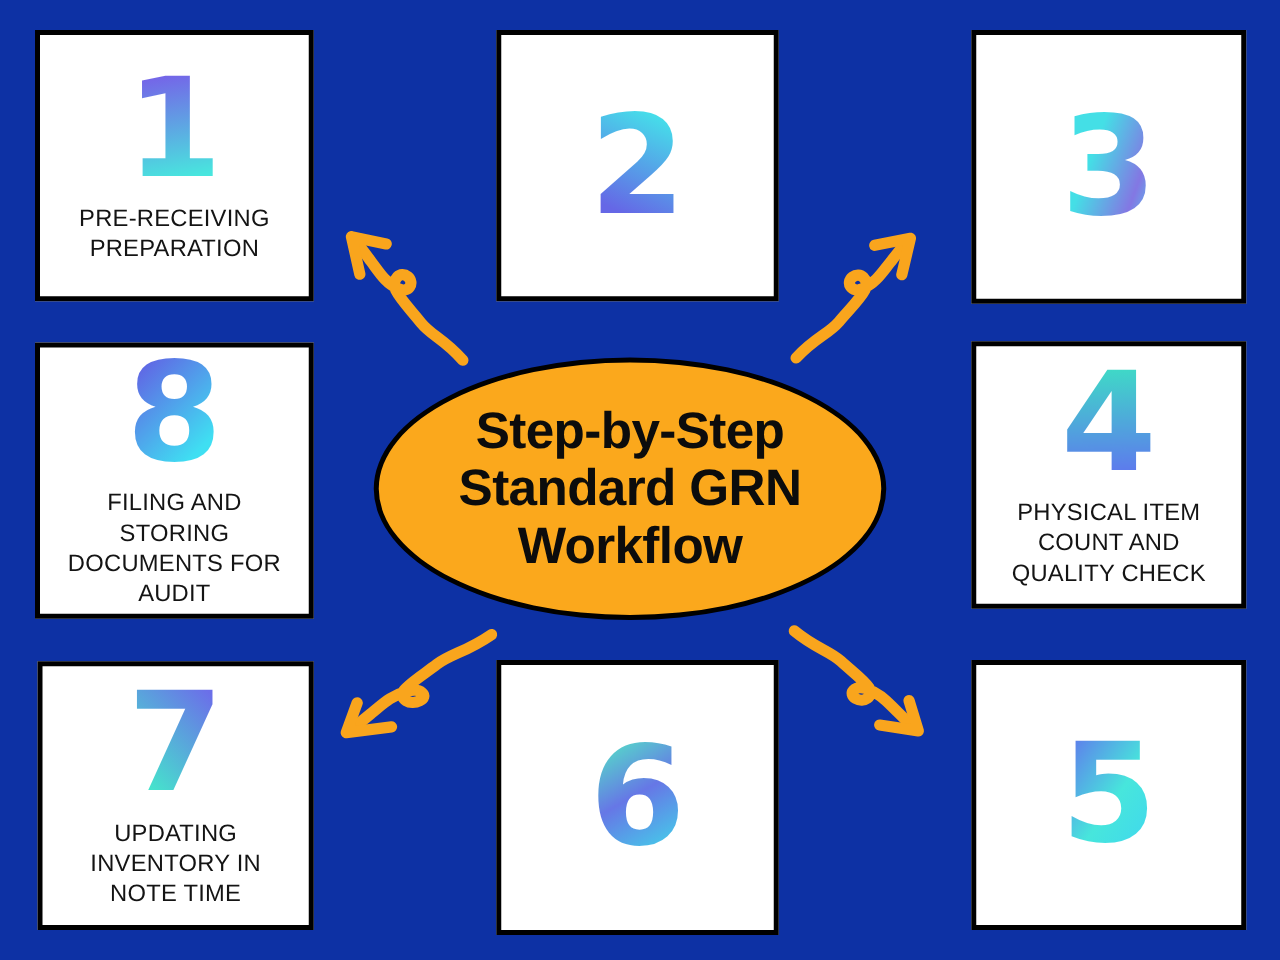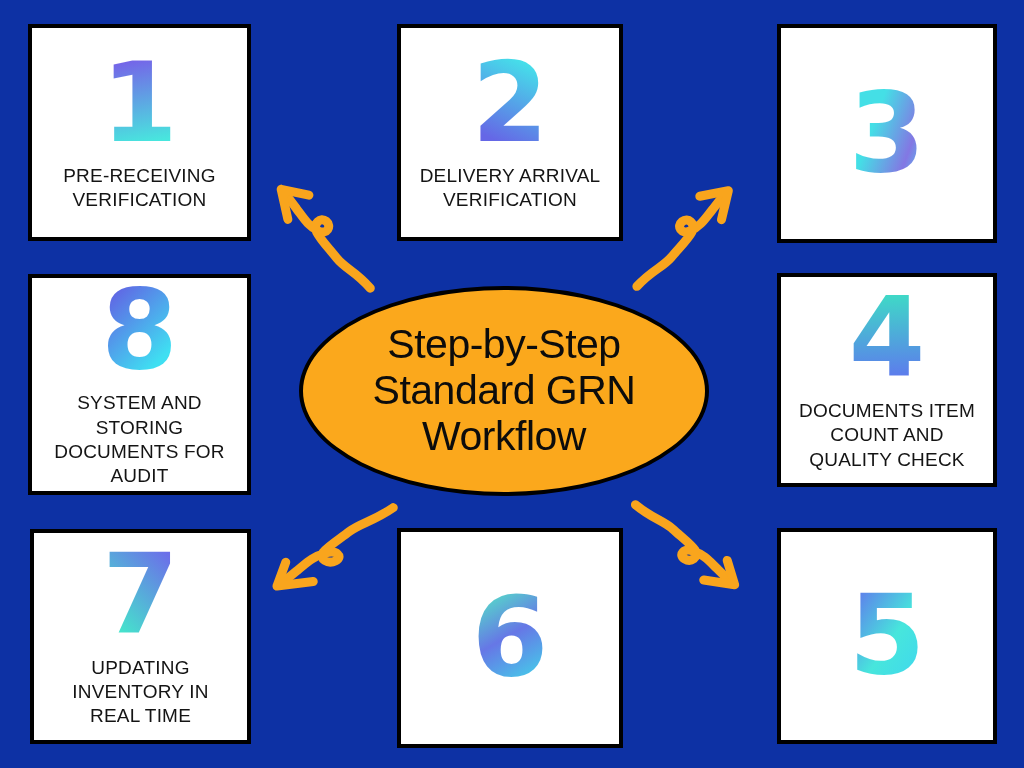--- a/index.html
+++ b/index.html
@@ -57,21 +57,21 @@
   .ellipse{
     position:absolute;left:299px;top:286px;width:410px;height:210px;
     background:#FBA81C;
     border:4px solid #000000;
     border-radius:50%;
     box-sizing:border-box;
     display:flex;align-items:center;justify-content:center;
   }
   .title{
     font-size:41px;
-    font-weight:normal;
+    font-weight:bold;
     line-height:1.12;
     letter-spacing:-0.5px;
     color:#0c0c0c;
     text-align:center;
     white-space:pre-line;
   }
 
   .arrow{position:absolute;overflow:visible;}
   .ar{
     fill:none;stroke:#F9A51D;stroke-width:9;
@@ -84,58 +84,56 @@
   .a-br{left:628px;top:500px;width:128px;height:102px;transform:scale(-1,-1);}
 </style>
 </head>
 <body>
 
 <div class="stage">
 
   <div class="card p1">
     <div class="num n1">1</div>
     <div class="label">PRE-RECEIVING
-VERIFICATION</div>
+PREPARATION</div>
   </div>
 
   <div class="card p2">
     <div class="num n2">2</div>
-    <div class="label">DELIVERY ARRIVAL
-VERIFICATION</div>
   </div>
 
   <div class="card p3">
     <div class="num n3">3</div>
   </div>
 
   <div class="card p4">
     <div class="num n4">4</div>
-    <div class="label">DOCUMENTS ITEM
+    <div class="label">PHYSICAL ITEM
 COUNT AND
 QUALITY CHECK</div>
   </div>
 
   <div class="card p5">
     <div class="num n5">5</div>
   </div>
 
   <div class="card p6">
     <div class="num n6">6</div>
   </div>
 
   <div class="card p7">
     <div class="num n7">7</div>
     <div class="label">UPDATING
 INVENTORY IN
-REAL TIME</div>
+NOTE TIME</div>
   </div>
 
   <div class="card p8">
     <div class="num n8">8</div>
-    <div class="label">SYSTEM AND
+    <div class="label">FILING AND
 STORING
 DOCUMENTS FOR
 AUDIT</div>
   </div>
 
   <div class="ellipse">
     <div class="title">Step-by-Step
 Standard GRN
 Workflow</div>
   </div>

